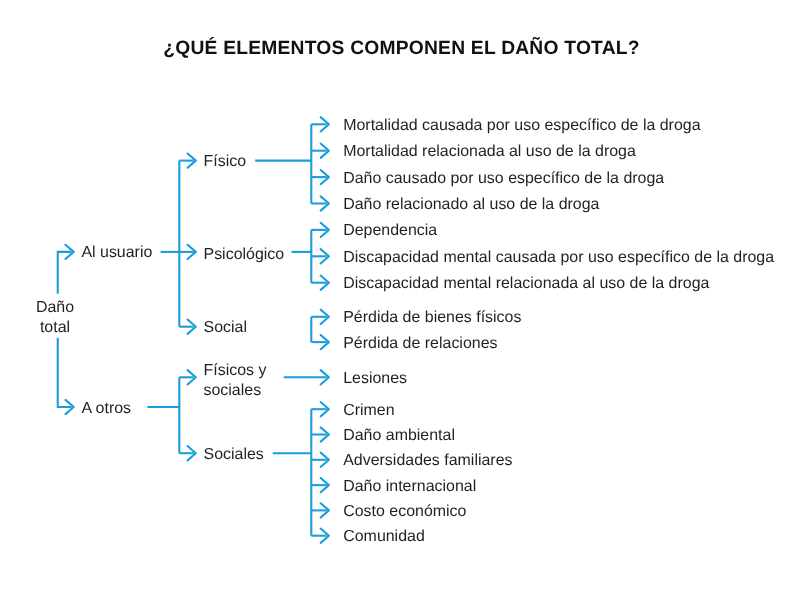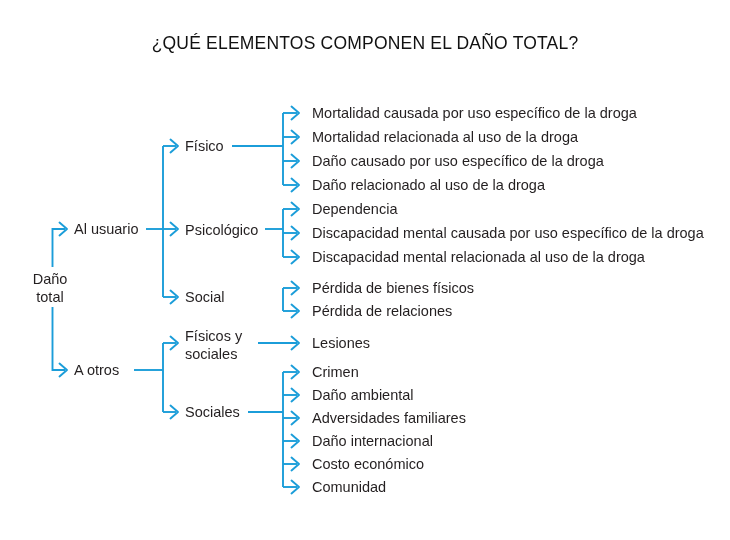--- a/index.html
+++ b/index.html
@@ -20,21 +20,21 @@
     height: 540px;
     background: #ffffff;
   }
   .title {
     position: absolute;
     left: 0;
     top: 33px;
     width: 730px;
     text-align: center;
     font-size: 17.5px;
-    font-weight: normal;
+    font-weight: bold;
     letter-spacing: 0.2px;
     color: #111111;
     font-family: "Liberation Sans", sans-serif;
   }
   svg.tree-canvas {
     position: absolute;
     left: 0;
     top: 0;
     width: 730px;
     height: 540px;

